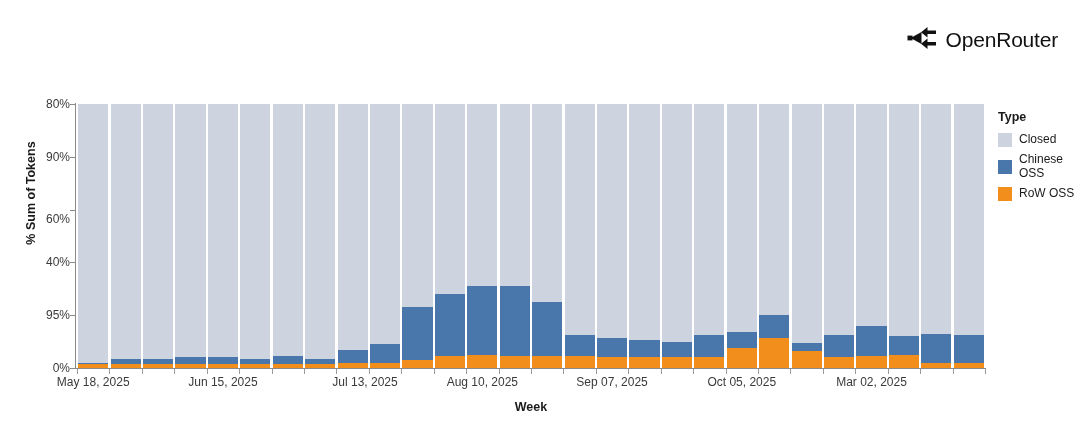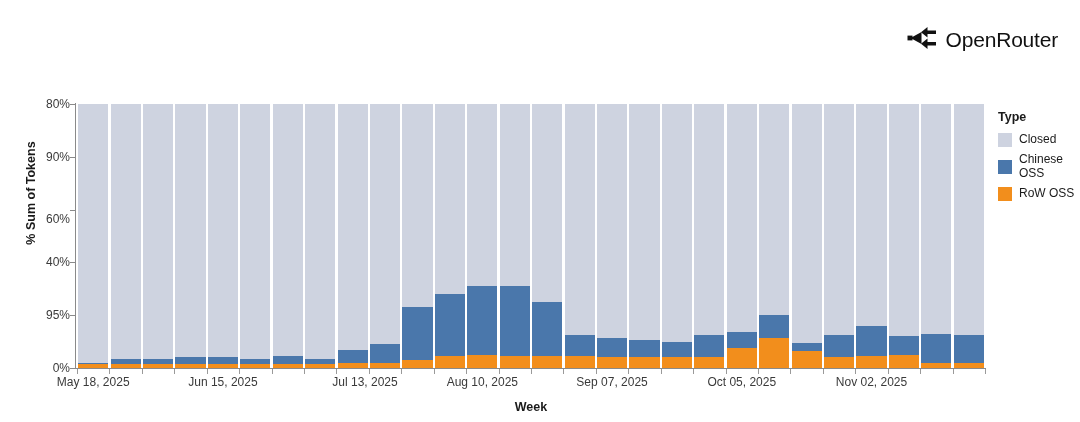--- a/index.html
+++ b/index.html
@@ -387,21 +387,21 @@
       <div class="x-tick-mark" style="left: 887.714px;"></div>
       <div class="x-tick-mark" style="left: 920.143px;"></div>
       <div class="x-tick-mark" style="left: 952.571px;"></div>
       <div class="x-tick-mark" style="left: 985px;"></div>
       <div class="x-tick-label" style="left: 93.2143px;">May 18, 2025</div>
       <div class="x-tick-label" style="left: 222.929px;">Jun 15, 2025</div>
       <div class="x-tick-label" style="left: 365px;">Jul 13, 2025</div>
       <div class="x-tick-label" style="left: 482.357px;">Aug 10, 2025</div>
       <div class="x-tick-label" style="left: 612.071px;">Sep 07, 2025</div>
       <div class="x-tick-label" style="left: 741.786px;">Oct 05, 2025</div>
-      <div class="x-tick-label" style="left: 871.5px;">Nov 02, 2025</div>
+      <div class="x-tick-label" style="left: 871.5px;">Mar 02, 2025</div>
     </div>
   <div id="x-axis-title">Week</div>
 <div class="y-tick-mark" style="top: 368px;"></div>
     <div class="y-tick-mark" style="top: 315.2px;"></div>
     <div class="y-tick-mark" style="top: 262.4px;"></div>
     <div class="y-tick-mark" style="top: 209.6px;"></div>
     <div class="y-tick-mark" style="top: 156.8px;"></div>
     <div class="y-tick-mark" style="top: 104px;"></div>
   </div>
 

